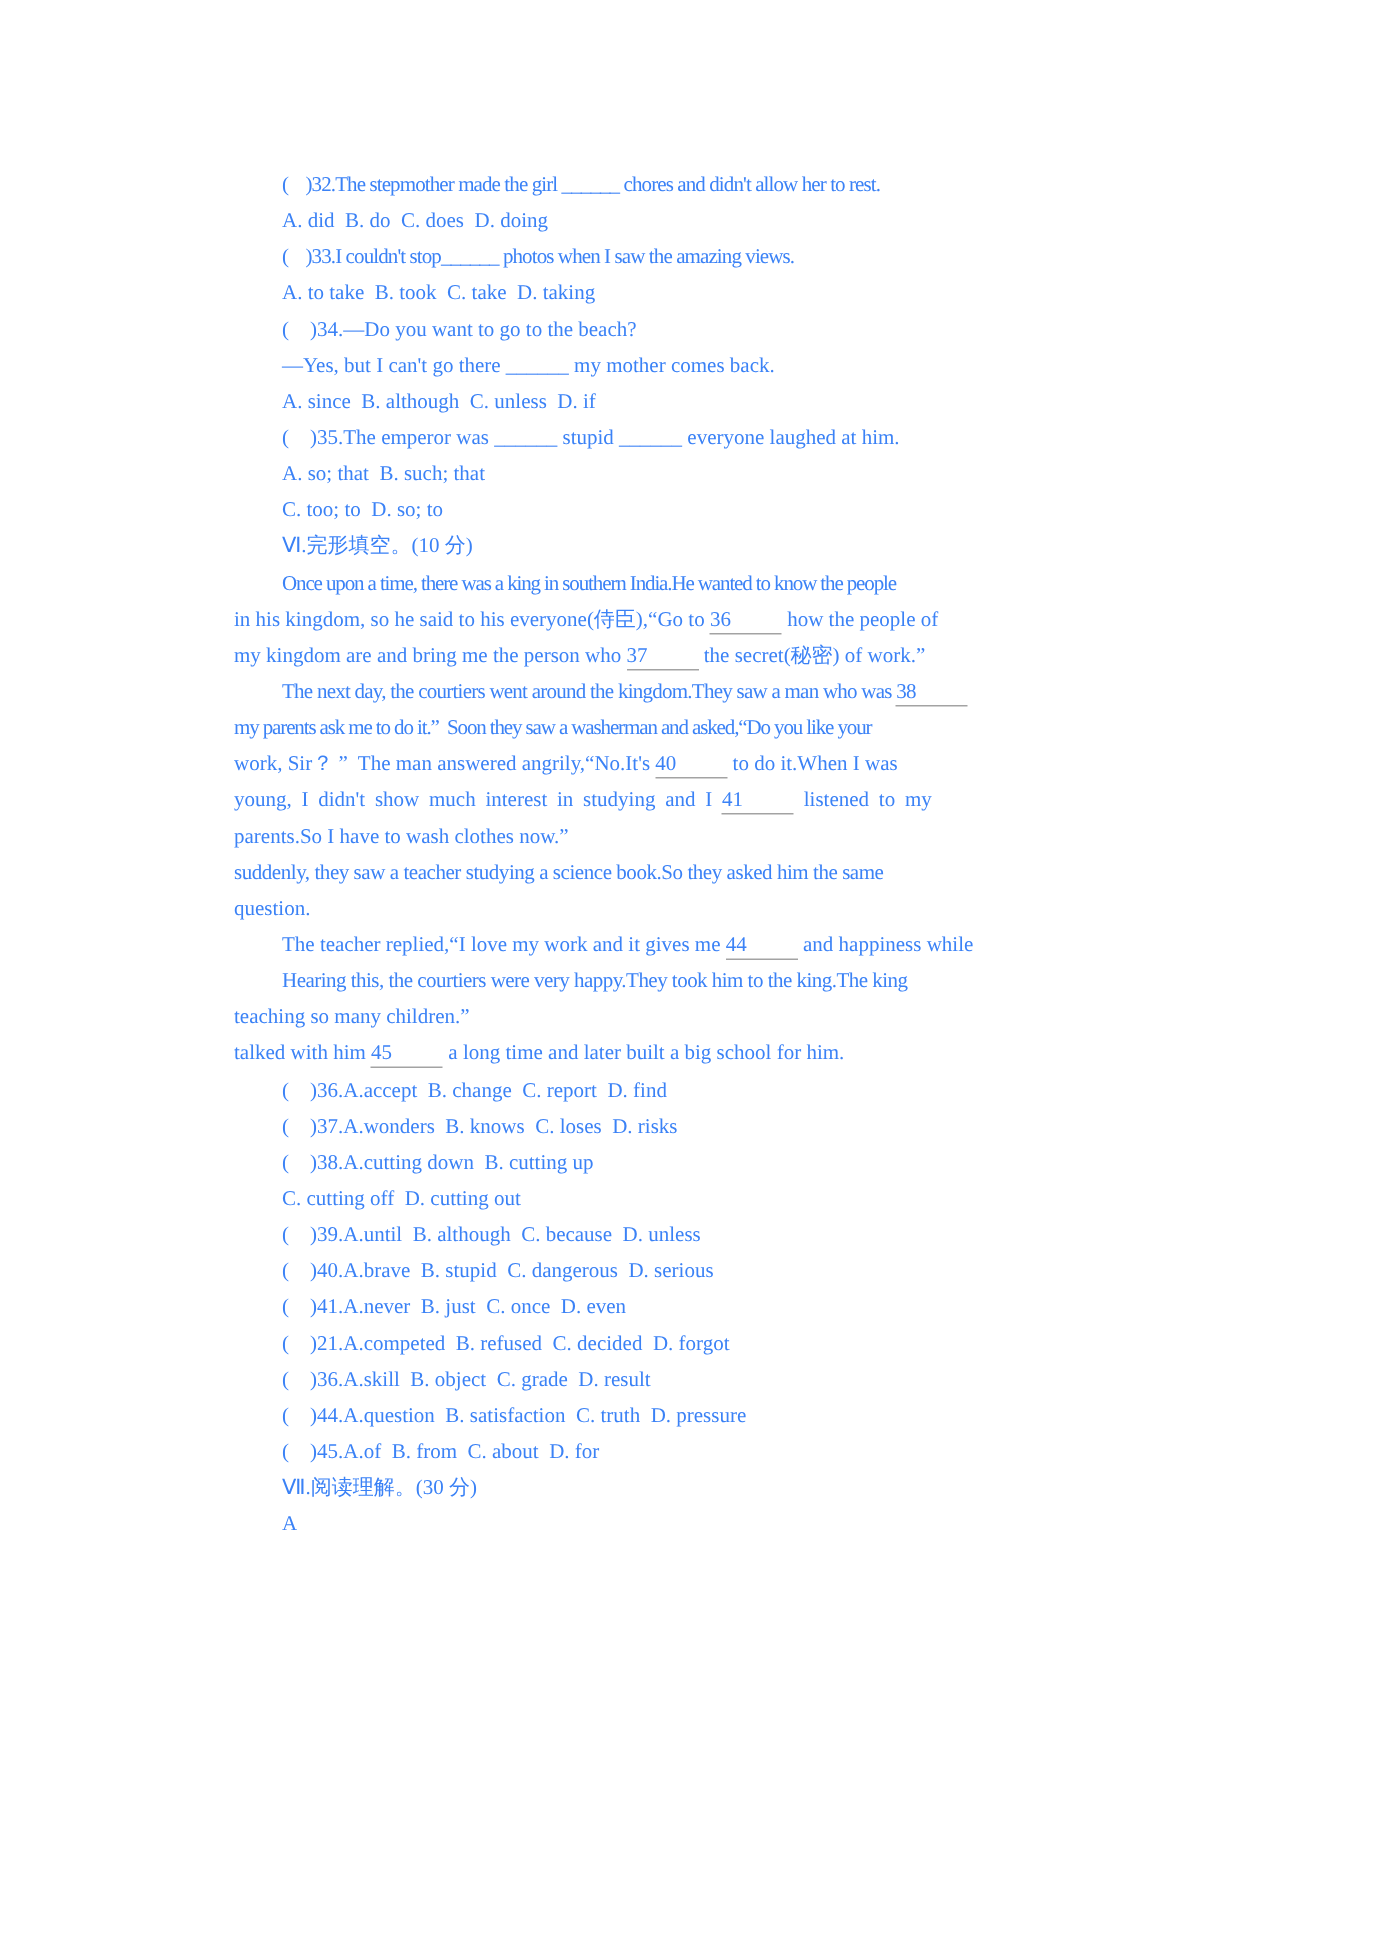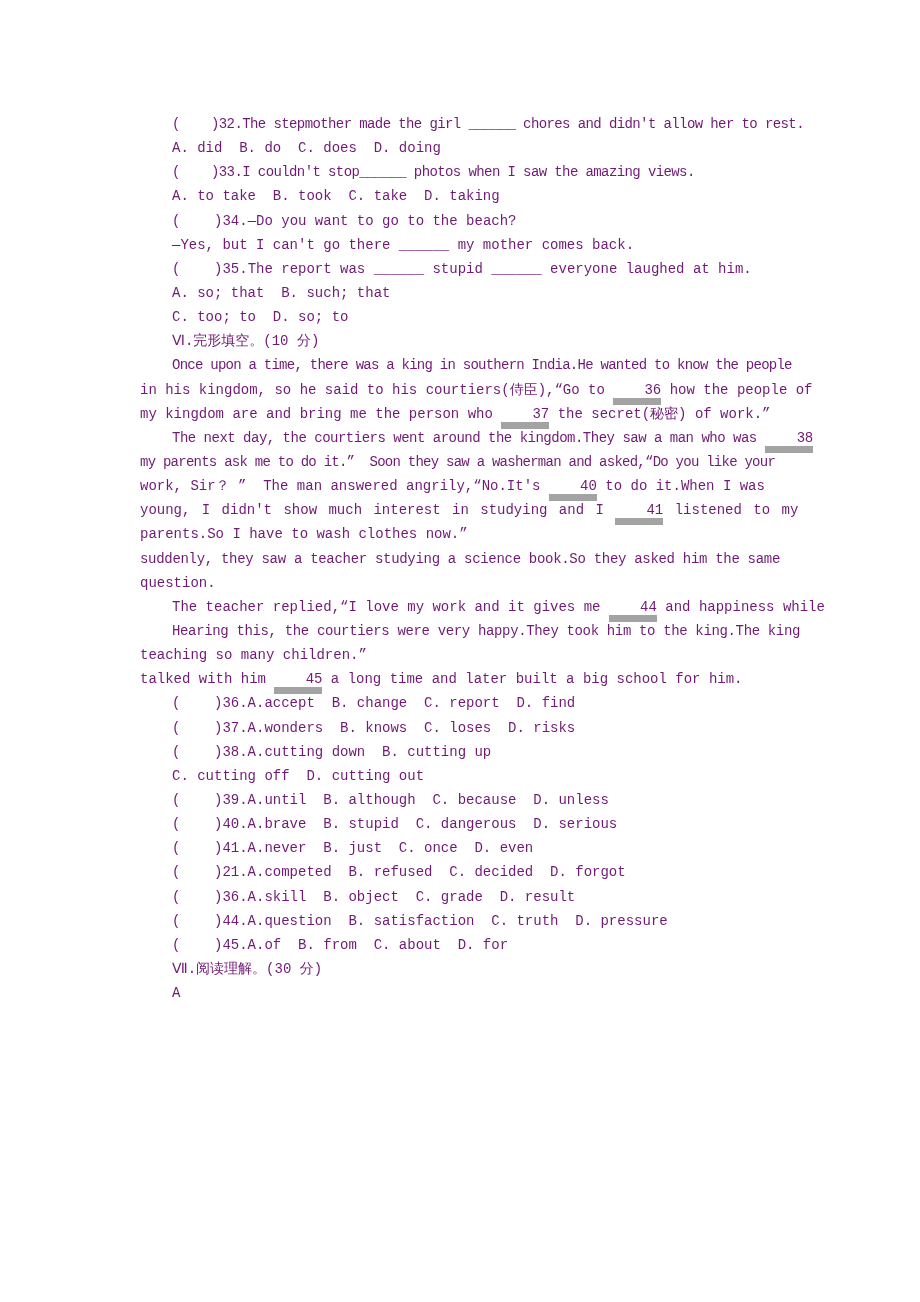--- a/index.html
+++ b/index.html
@@ -1,48 +1,49 @@
 <!DOCTYPE html>
 <html><head>
 <meta charset="utf-8">
 <style>
   html, body { margin: 0; padding: 0; background: #ffffff; }
   body { width: 920px; height: 1302px; position: relative; overflow: hidden; }
   .page {
-    position: absolute; left: 140px; top: 112px; width: 700px;
-    font-family: Liberation Mono, monospace;
-    font-size: 14px; color: #701a75; line-height: 24.15px;
+    position: absolute; left: 156px; top: 112px; width: 700px;
+    font-family: Liberation Serif, serif;
+    font-size: 14px; color: #3b82f6; line-height: 24.15px;
   }
   .line { white-space: pre; height: 24.15px; }
   .ind { padding-left: 32px; }
-  .num { display: inline-block; min-width: 48px; text-align: right; border-bottom: 7px solid #a3a3a3; line-height: 16px; }
+  .num { display: inline-block; min-width: 48px; text-align: left; border-bottom: 1px solid #a3a3a3; line-height: 16px; }
   .narrow { letter-spacing: -0.6px; }
 </style>
 </head>
 <body>
 
 <div class="page">
 
   <div class="line ind narrow"><span>(    )</span><span>32</span>.<span>The stepmother made the girl ______ chores and didn't allow her to rest.</span></div>
   <div class="line ind">A. did  B. do  C. does  D. doing</div>
 
   <div class="line ind narrow"><span>(    )</span><span>33</span>.<span>I couldn't stop______ photos when I saw the amazing views.</span></div>
   <div class="line ind">A. to take  B. took  C. take  D. taking</div>
 
   <div class="line ind"><span>(    )</span><span>34</span>.<span>—Do you want to go to the beach?</span></div>
   <div class="line ind">—Yes, but I can't go there ______ my mother comes back.</div>
+  <div class="line ind">A. since  B. although  C. unless  D. if</div>
 
-  <div class="line ind"><span>(    )</span><span>35</span>.<span>The report was ______ stupid ______ everyone laughed at him.</span></div>
+  <div class="line ind"><span>(    )</span><span>35</span>.<span>The emperor was ______ stupid ______ everyone laughed at him.</span></div>
   <div class="line ind">A. so; that  B. such; that</div>
   <div class="line ind">C. too; to  D. so; to</div>
 
   <div class="line ind">Ⅵ.完形填空。(10 分)</div>
 
   <div class="line ind narrow" style="letter-spacing:-0.75px">Once upon a time, there was a king in southern India.He wanted to know the people</div>
-  <div class="line"><span>in his kingdom, so he said to his courtiers(侍臣),“Go to</span> <span class="num">36</span> <span>how the people of</span></div>
+  <div class="line"><span>in his kingdom, so he said to his everyone(侍臣),“Go to</span> <span class="num">36</span> <span>how the people of</span></div>
   <div class="line"><span>my kingdom are and bring me the person who</span> <span class="num">37</span> <span>the secret(秘密) of work.”</span></div>
   <div class="line ind" style="letter-spacing:-0.5px"><span>The next day, the courtiers went around the kingdom.They saw a man who was</span> <span class="num">38</span></div>
   <div class="line" style="letter-spacing:-0.75px">my parents ask me to do it.”  Soon they saw a washerman and asked,“Do you like your</div>
   <div class="line"><span>work, Sir？ ”  The man answered angrily,“No.It's</span> <span class="num">40</span> <span>to do it.When I was</span></div>
   <div class="line" style="word-spacing:3px"><span>young, I didn't show much interest in studying and I</span> <span class="num">41</span> <span>listened to my</span></div>
   <div class="line">parents.So I have to wash clothes now.”</div>
   <div class="line" style="letter-spacing:-0.3px">suddenly, they saw a teacher studying a science book.So they asked him the same</div>
   <div class="line">question.</div>
   <div class="line ind"><span>The teacher replied,“I love my work and it gives me</span> <span class="num">44</span> <span>and happiness while</span></div>
   <div class="line ind" style="letter-spacing:-0.35px">Hearing this, the courtiers were very happy.They took him to the king.The king</div>

